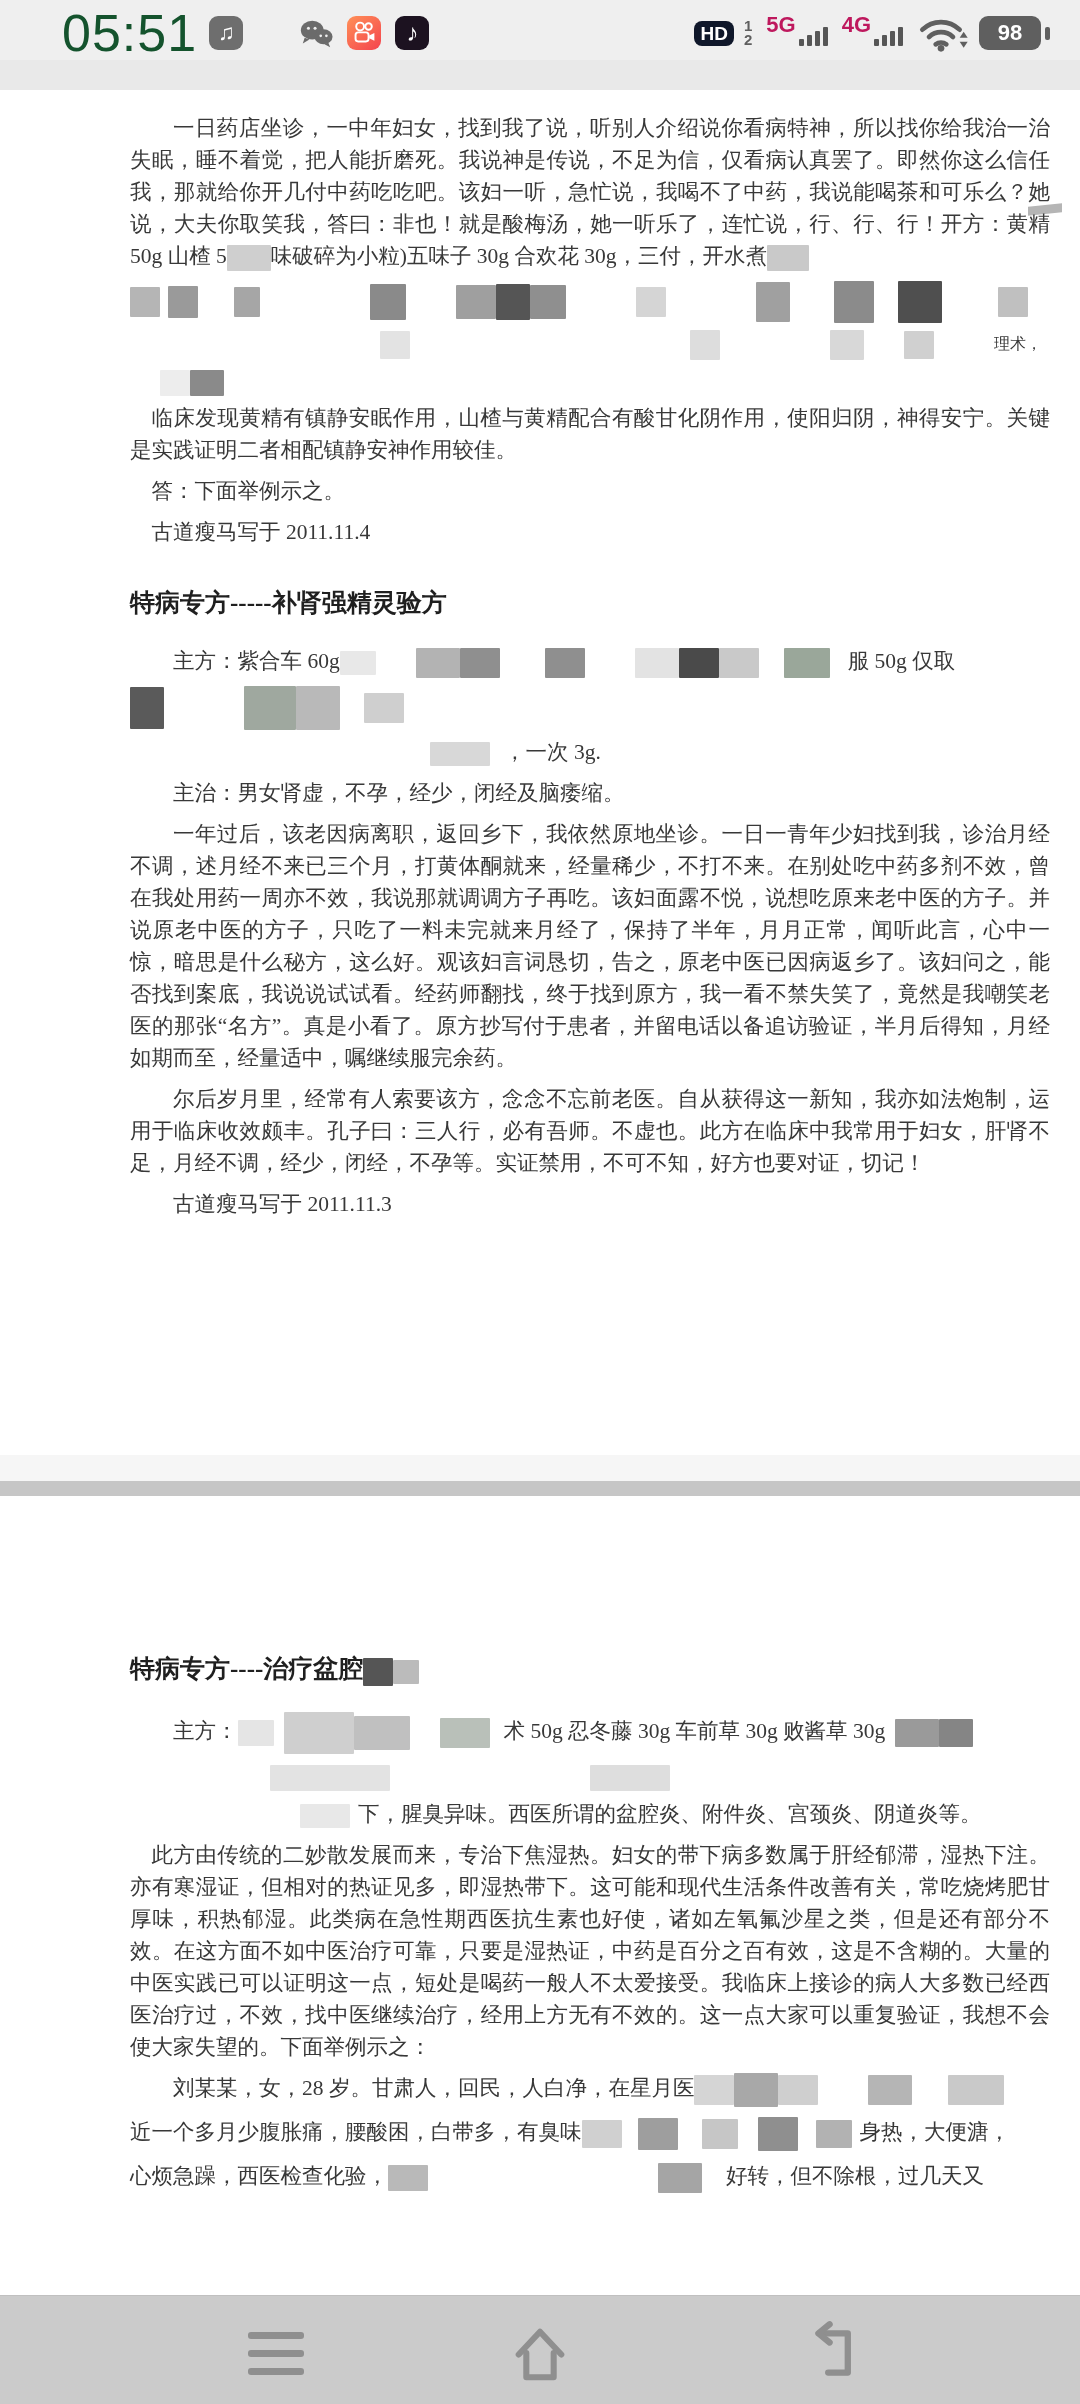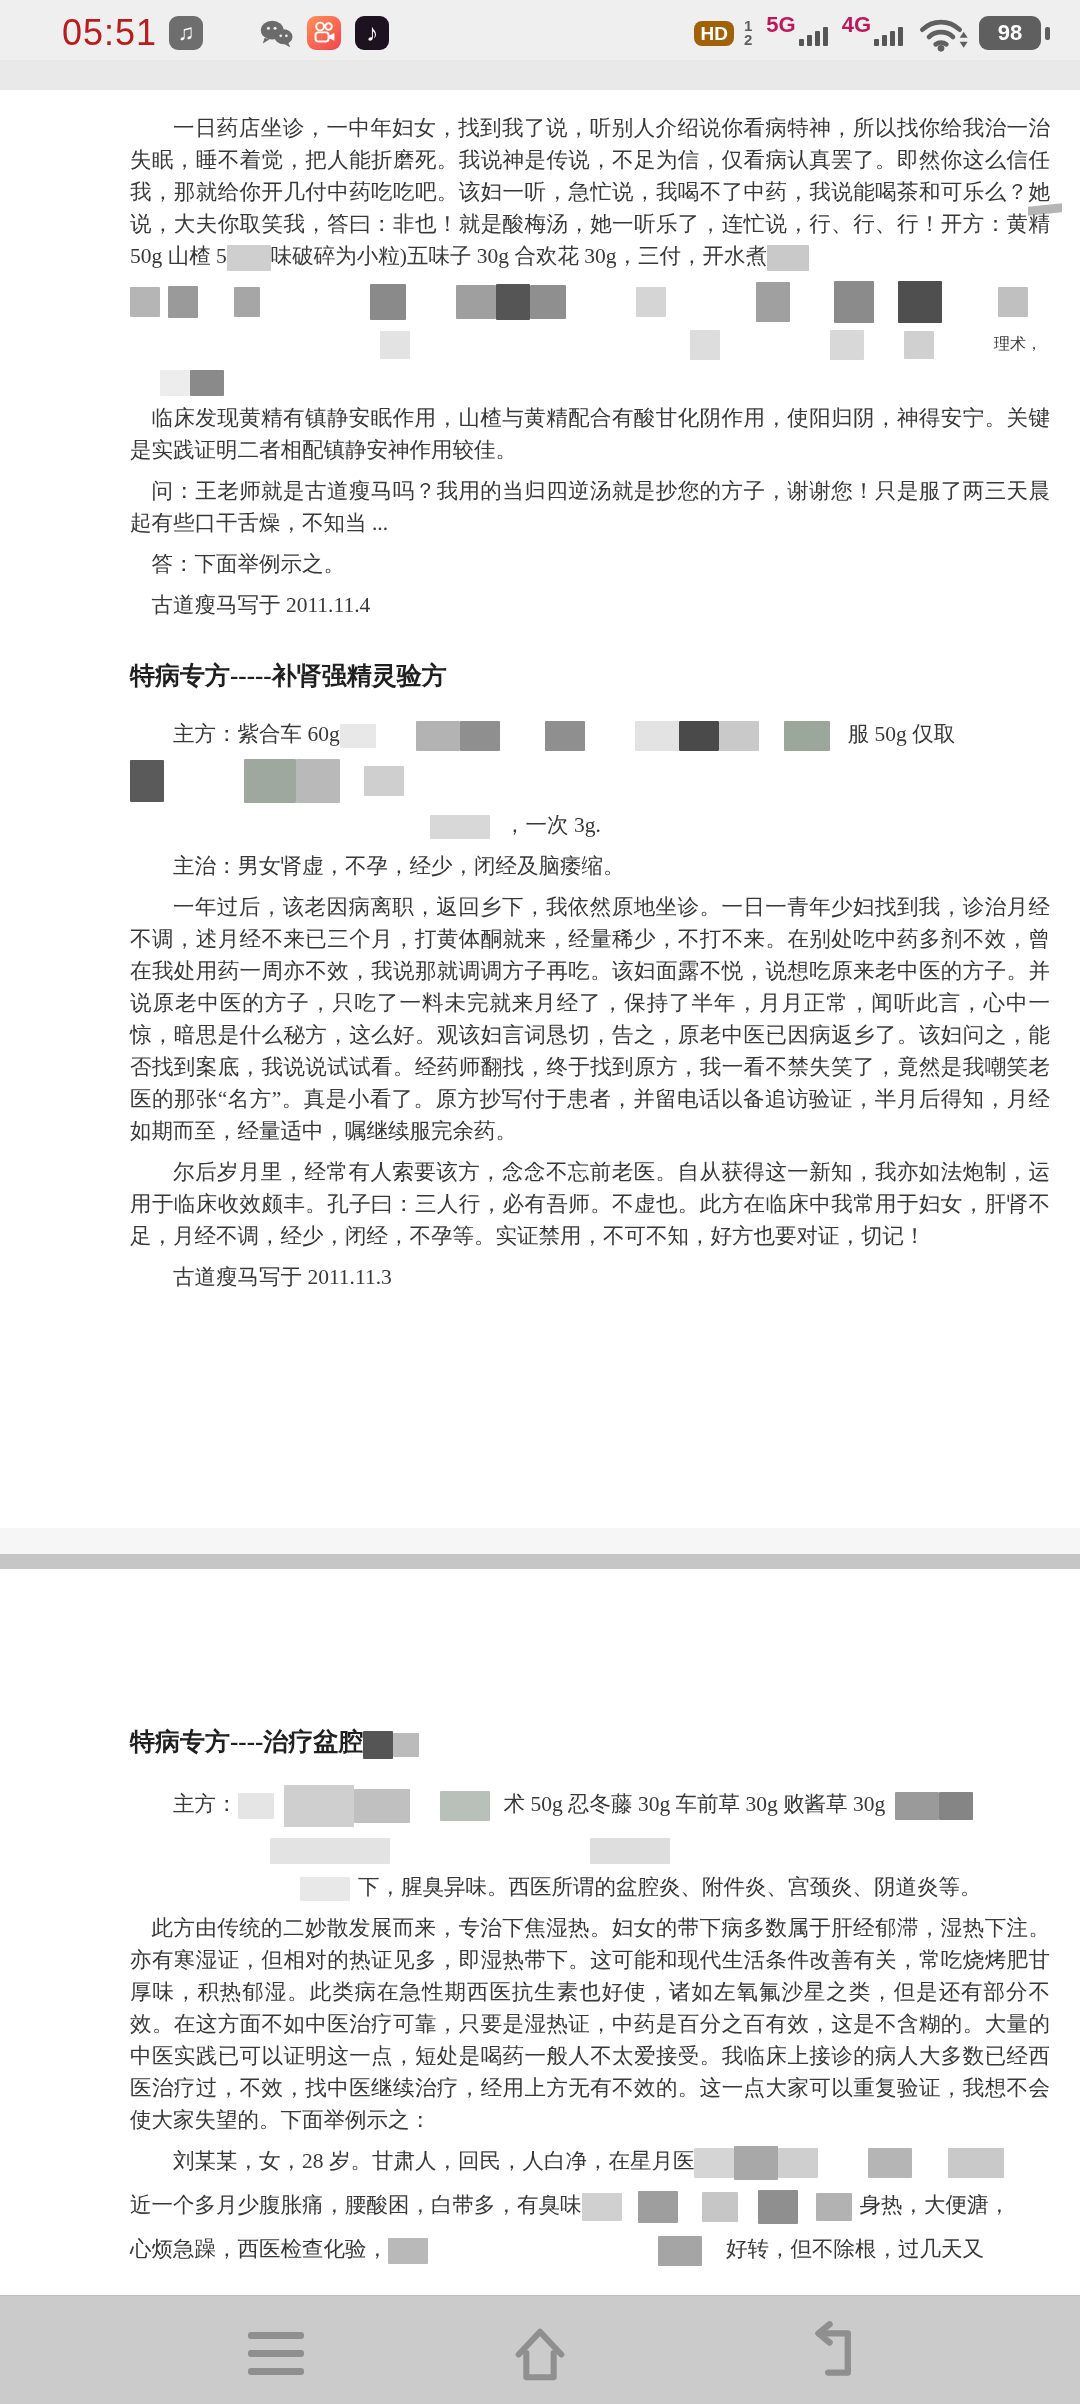--- a/index.html
+++ b/index.html
@@ -7,30 +7,30 @@
     width:1080px;height:2404px;position:relative;overflow:hidden;
     background:#ffffff;font-family:"Liberation Serif","DejaVu Serif",serif;
   }
   
   .status-bar{
     position:absolute;top:0;left:0;width:1080px;height:60px;
     background:#efefef;display:flex;align-items:center;
     padding:6px 30px 0 62px;box-sizing:border-box;
     font-family:"Liberation Sans","DejaVu Sans",sans-serif;color:#4d4d4d;
   }
-  .sb-time{font-size:36px;letter-spacing:1px;color:#b91c1c;}
+  .sb-time{font-size:52px;letter-spacing:1px;color:#14532d;}
   .sb-appicon{width:34px;height:34px;border-radius:9px;display:flex;align-items:center;justify-content:center;
     font-size:22px;line-height:1;color:#fff;}
   .ic-music{background:#6e6e6e;margin-left:12px;}
   .ic-wechat{margin-left:56px;background:transparent;}
   .ic-ks{background:linear-gradient(140deg,#ff9057,#f4434e);margin-left:14px;}
   .ic-tiktok{background:#1c1220;margin-left:14px;font-size:24px;}
   .sb-spacer{flex:1;}
   .sb-right{display:flex;align-items:center;gap:10px;}
-  .hd-badge{background:#a16207;color:#fff;font-weight:bold;font-size:19px;
+  .hd-badge{background:#0f172a;color:#fff;font-weight:bold;font-size:19px;
     border-radius:8px;padding:3px 6px;line-height:1;}
   .sim-col{display:flex;flex-direction:column;font-size:15px;line-height:14px;color:#5f5f5f;font-weight:bold;}
   .net{display:flex;align-items:flex-end;margin-left:4px;}
   .net-label{font-weight:bold;font-size:22px;color:#be185d;margin-right:3px;position:relative;top:-8px;}
   .bars{display:flex;align-items:flex-end;gap:3px;}
   .bars i{display:block;width:5px;background:#565656;border-radius:1px;}
   .batt{background:#5f5f5f;color:#fff;font-weight:bold;font-size:22px;border-radius:9px;
     width:62px;height:34px;display:flex;align-items:center;justify-content:center;}
   .batt-nub{width:5px;height:13px;background:#5f5f5f;border-radius:2px;margin-left:2px;}
   .wifi-wrap{display:flex;align-items:center;margin-left:4px;}
@@ -145,21 +145,20 @@
 
 <div class="wedge" style="left:1028px;top:205px;width:34px;height:9px;"></div>
 
 <div id="doc">
     <div>
       <div class="p i2"><span>一日药店坐诊，一中年妇女，找到我了说，听别人介绍说你看病特神，所以找你给我治一治失眠，睡不着觉，把人能折磨死。我说神是传说，不足为信，仅看病认真罢了。即然你这么信任我，那就给你开几付中药吃吃吧。该妇一听，急忙说，我喝不了中药，我说能喝茶和可乐么？她说，大夫你取笑我，答曰：非也！就是酸梅汤，她一听乐了，连忙说，行、行、行！开方：黄精 50g 山楂 5</span><span class="red" style="width: 44px; height: 26px; background: rgb(207, 207, 207);"></span><span>味破碎为小粒)五味子 30g 合欢花 30g，三付，开水煮</span><span class="red" style="width: 42px; height: 26px; background: rgb(201, 201, 201);"></span></div>
       <div class="rrow"><span class="red" style="width: 30px; height: 30px; background: rgb(181, 181, 181);"></span><span class="gapx" style="width: 8px;"></span><span class="red" style="width: 30px; height: 32px; background: rgb(154, 154, 154);"></span><span class="gapx" style="width: 36px;"></span><span class="red" style="width: 26px; height: 30px; background: rgb(166, 166, 166);"></span><span class="gapx" style="width: 110px;"></span><span class="red" style="width: 36px; height: 36px; background: rgb(138, 138, 138);"></span><span class="gapx" style="width: 50px;"></span><span class="red" style="width: 40px; height: 34px; background: rgb(159, 159, 159);"></span><span class="red" style="width: 34px; height: 36px; background: rgb(85, 85, 85);"></span><span class="red" style="width: 36px; height: 34px; background: rgb(143, 143, 143);"></span><span class="gapx" style="width: 70px;"></span><span class="red" style="width: 30px; height: 30px; background: rgb(213, 213, 213);"></span><span class="gapx" style="width: 90px;"></span><span class="red" style="width: 34px; height: 40px; background: rgb(160, 160, 160);"></span><span class="gapx" style="width: 44px;"></span><span class="red" style="width: 40px; height: 42px; background: rgb(139, 139, 139);"></span><span class="gapx" style="width: 24px;"></span><span class="red" style="width: 44px; height: 42px; background: rgb(79, 79, 79);"></span><span class="gapx" style="width: 56px;"></span><span class="red" style="width: 30px; height: 30px; background: rgb(192, 192, 192);"></span></div>
       <div class="rrow"><span class="gapx" style="width: 250px;"></span><span class="red" style="width: 30px; height: 28px; background: rgb(227, 227, 227);"></span><span class="gapx" style="width: 280px;"></span><span class="red" style="width: 30px; height: 30px; background: rgb(221, 221, 221);"></span><span class="gapx" style="width: 110px;"></span><span class="red" style="width: 34px; height: 30px; background: rgb(216, 216, 216);"></span><span class="gapx" style="width: 40px;"></span><span class="red" style="width: 30px; height: 28px; background: rgb(208, 208, 208);"></span><span class="gapx" style="width: 60px;"></span><span>理术，</span></div>
       <div class="rrow"><span class="gapx" style="width: 30px;"></span><span class="red" style="width: 30px; height: 26px; background: rgb(237, 237, 237);"></span><span class="red" style="width: 34px; height: 26px; background: rgb(138, 138, 138);"></span></div>
       <div class="p i1"><span>临床发现黄精有镇静安眠作用，山楂与黄精配合有酸甘化阴作用，使阳归阴，神得安宁。关键是实践证明二者相配镇静安神作用较佳。</span></div>
-      <div class="p i1"><span>问：王老师就是古道瘦马吗？我用的当归四逆汤就是抄您的方子，谢谢您！只是服了两三天晨起有些口干舌燥，不知当 ...</span></div>
       <div class="p i1"><span>答：下面举例示之。</span></div>
       <div class="p i1"><span>古道瘦马写于 2011.11.4</span></div>
       <div class="h"><span>特病专方-----补肾强精灵验方</span></div>
       <div class="mrow"><span>主方：紫合车 60g</span><span class="red" style="width: 36px; height: 24px; background: rgb(232, 232, 232);"></span><span class="gapx" style="width: 40px;"></span><span class="red" style="width: 44px; height: 30px; background: rgb(179, 179, 179);"></span><span class="red" style="width: 40px; height: 30px; background: rgb(143, 143, 143);"></span><span class="gapx" style="width: 45px;"></span><span class="red" style="width: 40px; height: 30px; background: rgb(143, 143, 143);"></span><span class="gapx" style="width: 50px;"></span><span class="red" style="width: 44px; height: 30px; background: rgb(227, 227, 227);"></span><span class="red" style="width: 40px; height: 30px; background: rgb(74, 74, 74);"></span><span class="red" style="width: 40px; height: 30px; background: rgb(201, 201, 201);"></span><span class="gapx" style="width: 25px;"></span><span class="red" style="width: 46px; height: 30px; background: rgb(154, 167, 154);"></span><span class="gapx" style="width: 18px;"></span><span>服 50g 仅取</span></div>
       <div class="rrow"><span class="red" style="width: 34px; height: 42px; background: rgb(90, 90, 90);"></span><span class="gapx" style="width: 80px;"></span><span class="red" style="width: 52px; height: 44px; background: rgb(159, 168, 159);"></span><span class="red" style="width: 44px; height: 44px; background: rgb(185, 185, 185);"></span><span class="gapx" style="width: 24px;"></span><span class="red" style="width: 40px; height: 30px; background: rgb(207, 207, 207);"></span></div>
       <div class="p"><span class="gapx" style="width: 300px;"></span><span class="red" style="width: 60px; height: 24px; background: rgb(216, 216, 216);"></span><span class="gapx" style="width: 14px;"></span><span>，一次 3g.</span></div>
       <div class="p i2"><span>主治：男女肾虚，不孕，经少，闭经及脑痿缩。</span></div>
       <div class="p i2"><span>一年过后，该老因病离职，返回乡下，我依然原地坐诊。一日一青年少妇找到我，诊治月经不调，述月经不来已三个月，打黄体酮就来，经量稀少，不打不来。在别处吃中药多剂不效，曾在我处用药一周亦不效，我说那就调调方子再吃。该妇面露不悦，说想吃原来老中医的方子。并说原老中医的方子，只吃了一料未完就来月经了，保持了半年，月月正常，闻听此言，心中一惊，暗思是什么秘方，这么好。观该妇言词恳切，告之，原老中医已因病返乡了。该妇问之，能否找到案底，我说说试试看。经药师翻找，终于找到原方，我一看不禁失笑了，竟然是我嘲笑老医的那张“名方”。真是小看了。原方抄写付于患者，并留电话以备追访验证，半月后得知，月经如期而至，经量适中，嘱继续服完余药。</span></div>
       <div class="p i2"><span>尔后岁月里，经常有人索要该方，念念不忘前老医。自从获得这一新知，我亦如法炮制，运用于临床收效颇丰。孔子曰：三人行，必有吾师。不虚也。此方在临床中我常用于妇女，肝肾不足，月经不调，经少，闭经，不孕等。实证禁用，不可不知，好方也要对证，切记！</span></div>
       <div class="p i2"><span>古道瘦马写于 2011.11.3</span></div>

